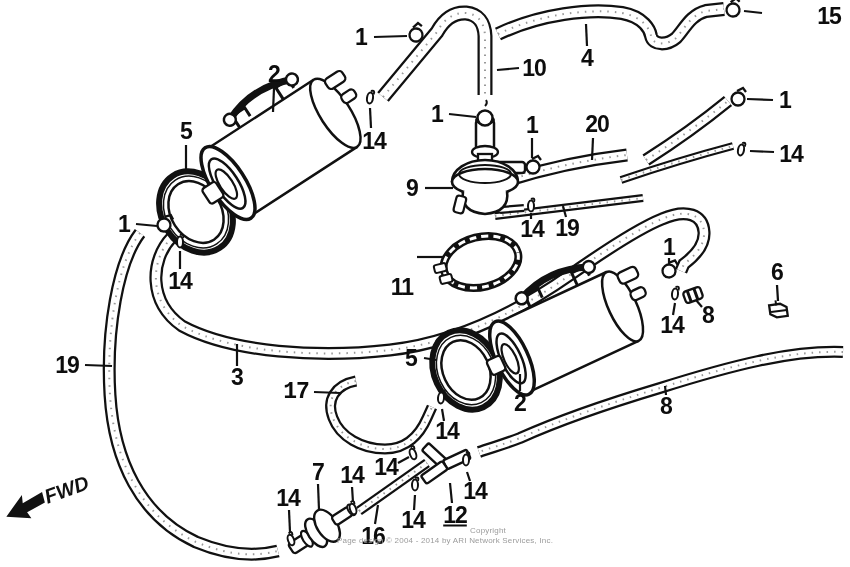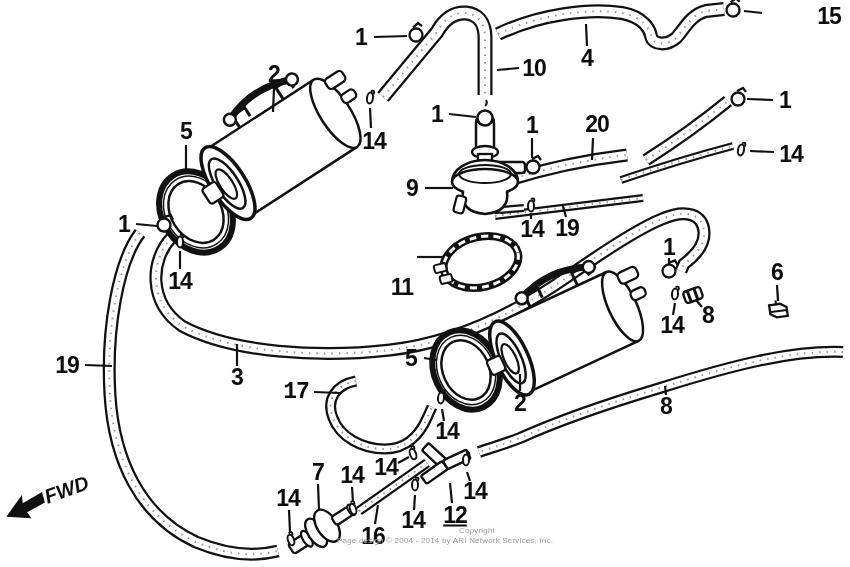--- a/index.html
+++ b/index.html
@@ -267,15 +267,15 @@
       <div class="callout" style="left: 318px; top: 472px;">7</div>
       <div class="callout" style="left: 288px; top: 498px;">14</div>
       <div class="callout" style="left: 352px; top: 475px;">14</div>
       <div class="callout" style="left: 386px; top: 467px;">14</div>
       <div class="callout" style="left: 373px; top: 536px;">16</div>
       <div class="callout" style="left: 413px; top: 520px;">14</div>
       <div class="callout" style="left: 455px; top: 515px; text-decoration: underline;">12</div>
       <div class="callout" style="left: 475px; top: 491px;">14</div>
     </div>
 
-  <div class="copyline" style="left:459px;top:526px;">Copyright</div>
+  <div class="copyline" style="left:470px;top:526px;">Copyright</div>
   <div class="copyline" style="left:337px;top:536px;">Page design © 2004 - 2014 by ARI Network Services, Inc.</div>
 </div>
 
 </body></html>

